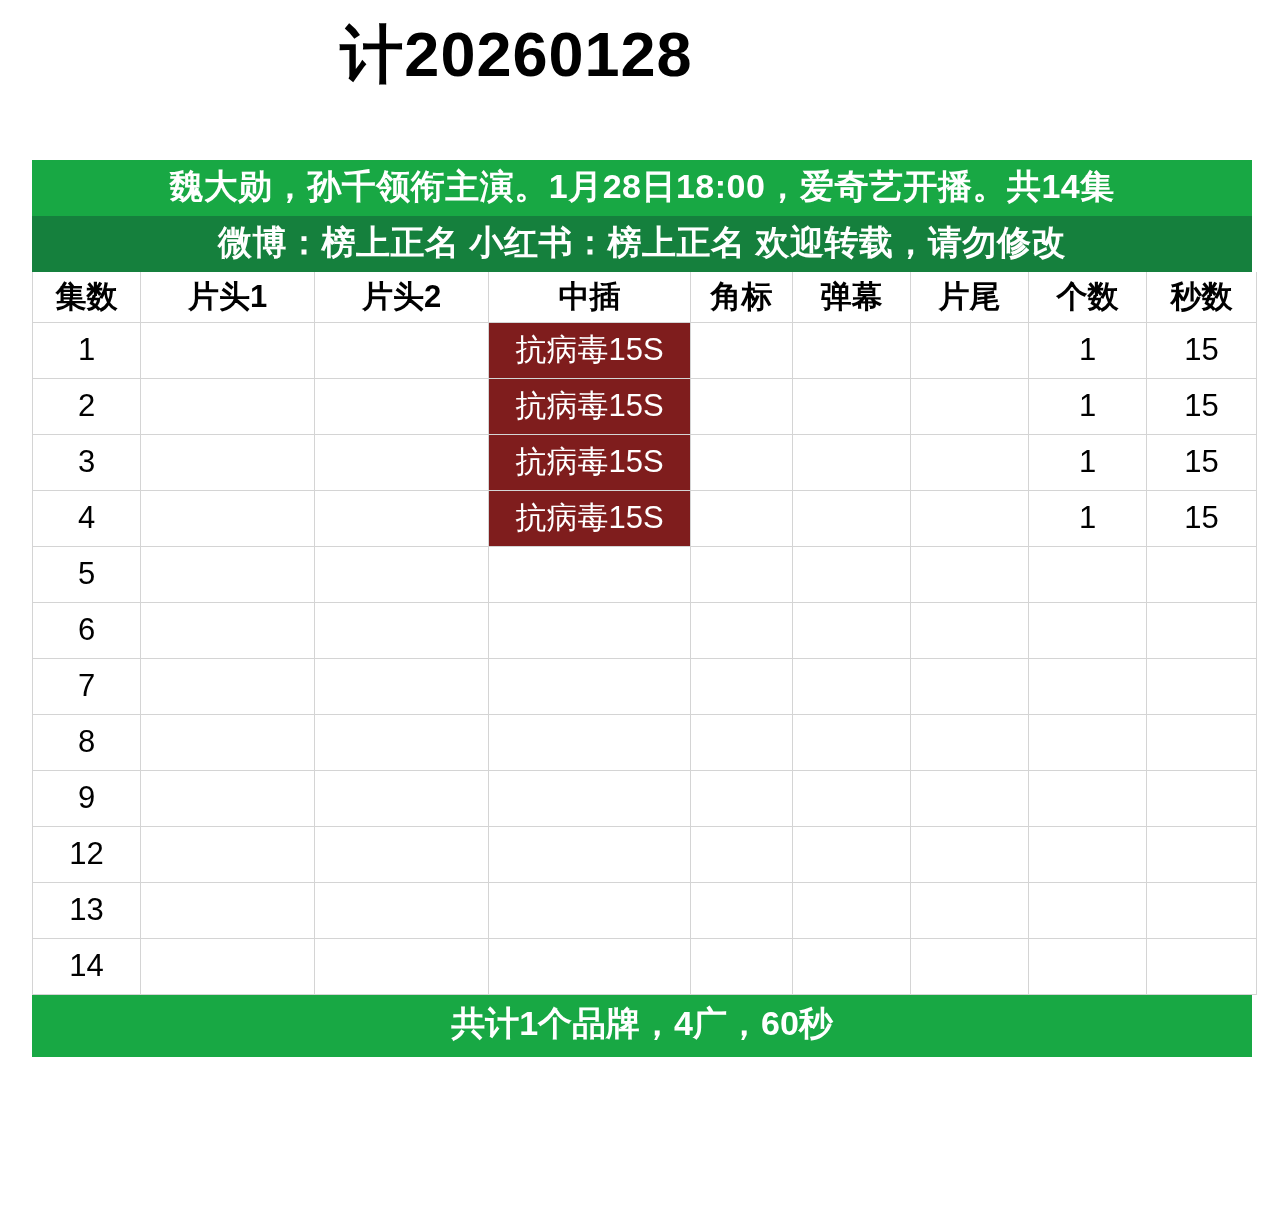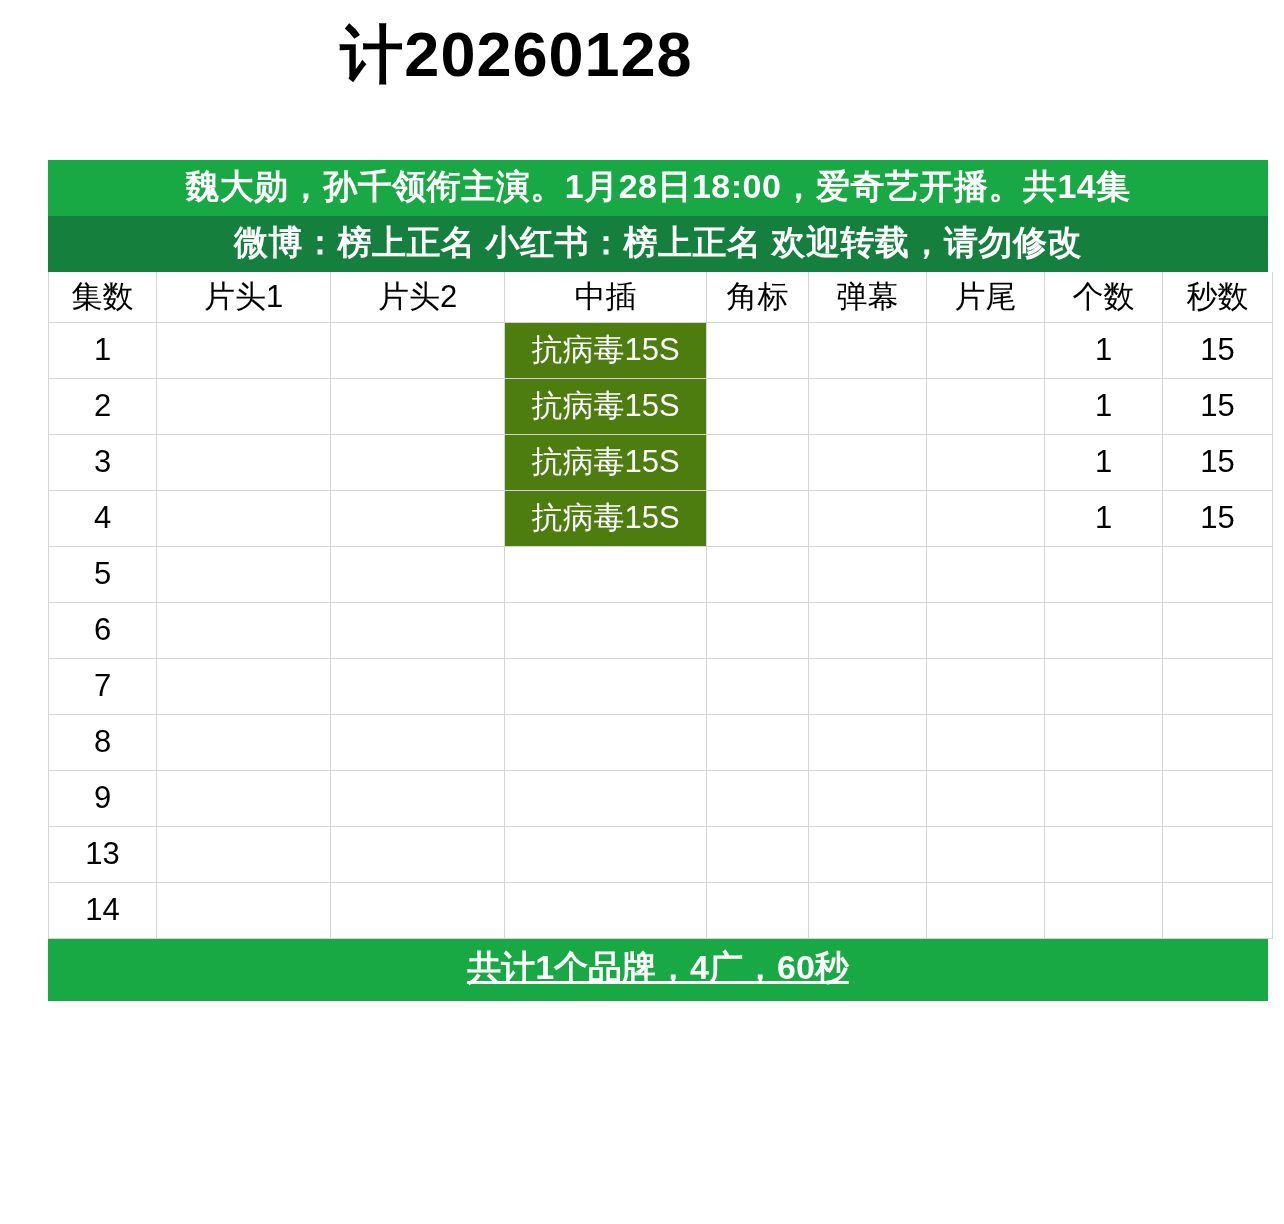--- a/index.html
+++ b/index.html
@@ -24,21 +24,21 @@
     text-align: center;
     font-size: 63px;
     font-weight: bold;
     letter-spacing: 1px;
     padding-top: 18px;
     padding-bottom: 10px;
     line-height: 1.15;
   }
   .sheet {
     position: absolute;
-    left: 48px;
+    left: 32px;
     top: 160px;
     width: 1220px;
   }
   .banner {
     box-sizing: border-box;
     width: 100%;
     text-align: center;
     font-size: 34px;
     font-weight: bold;
     color: #ffffff;
@@ -58,52 +58,51 @@
     border: 1px solid #d4d4d4;
     height: 55px;
     text-align: center;
     vertical-align: middle;
     font-size: 31px;
     font-weight: normal;
     padding: 0;
   }
   table.grid thead th {
     font-size: 31px;
-    font-weight: normal;
+    font-weight: bold;
     height: 50px;
     border-top: none;
   }
   .col-ep    { width: 108px; }
   .col-h1    { width: 174px; }
   .col-h2    { width: 174px; }
   .col-mid   { width: 202px; }
   .col-corner{ width: 102px; }
   .col-bullet{ width: 118px; }
   .col-end   { width: 118px; }
   .col-count { width: 118px; }
   .col-secs  { width: 110px; }
 
   td.cell-ad {
-    background: #4d7c0f;
+    background: #7f1d1d;
     color: #ffffff;
     font-weight: bold;
     font-size: 31px;
     border: 1px solid #18a844;
   }
   .footer {
     box-sizing: border-box;
     width: 100%;
     background: #18a844;
     color: #ffffff;
     text-align: center;
     font-size: 34px;
     font-weight: bold;
     line-height: 1.35;
     padding: 6px 0 10px 0;
-    text-decoration: underline;
   }
   .footer div { white-space: nowrap; }
 </style>
 </head>
 <body>
 
 <div class="page">
 
   <div class="title">计20260128</div>
 
@@ -231,20 +230,31 @@
             <td></td>
             <td></td>
             <td></td>
             <td></td>
             <td></td>
             <td></td>
             <td></td>
             <td></td>
           </tr>
           <tr>
+            <td>12</td>
+            <td></td>
+            <td></td>
+            <td></td>
+            <td></td>
+            <td></td>
+            <td></td>
+            <td></td>
+            <td></td>
+          </tr>
+          <tr>
             <td>13</td>
             <td></td>
             <td></td>
             <td></td>
             <td></td>
             <td></td>
             <td></td>
             <td></td>
             <td></td>
           </tr>

